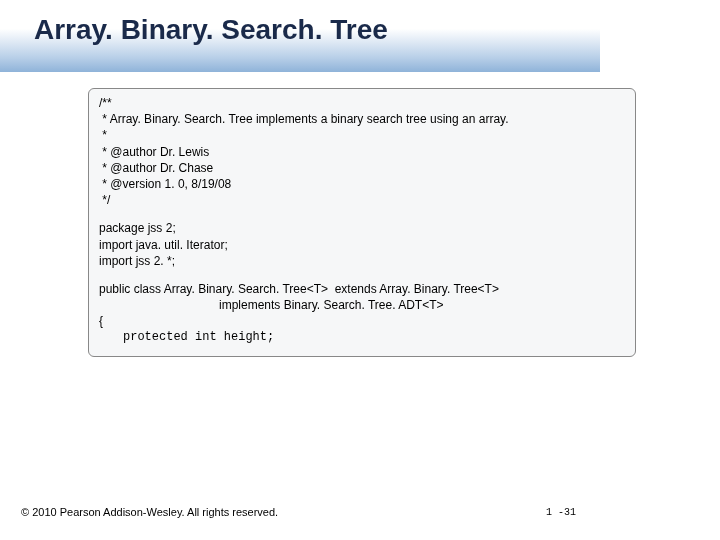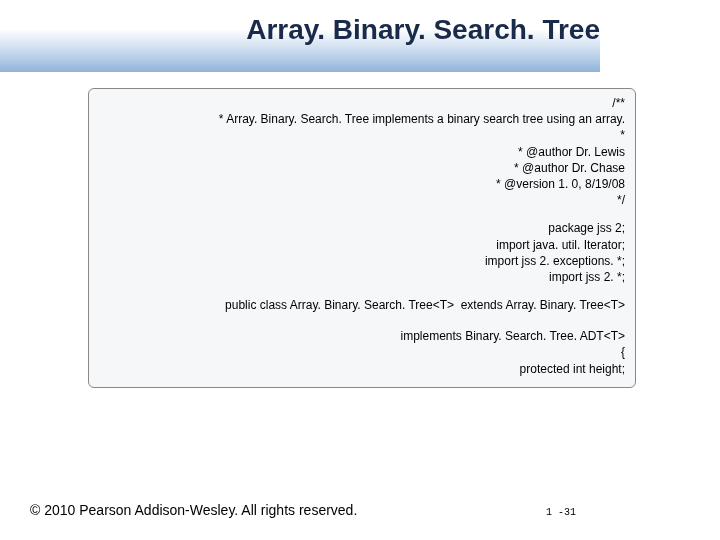--- a/index.html
+++ b/index.html
@@ -10,21 +10,20 @@
     font-family: Arial, Helvetica, sans-serif;
     background: #ffffff;
     overflow: hidden;
   }
   .slide {
     position: relative;
     width: 600px;
     height: 540px;
     background: #ffffff;
     box-sizing: border-box;
-    text-align: right;
   }
   .title-bar {
     position: absolute;
     top: 0;
     left: 0;
     right: 0;
     height: 72px;
     background: linear-gradient(to bottom, #ffffff 0%, #ffffff 40%, #b8cfe8 80%, #8fb3d9 100%);
     padding: 14px 0 0 34px;
     box-sizing: border-box;
@@ -49,27 +48,27 @@
     line-height: 1.35;
     color: #000;
   }
   .code-box .block {
     margin-bottom: 12px;
   }
   .code-box .block:last-child {
     margin-bottom: 0;
   }
   .code-line { white-space: pre; font-family: Arial, Helvetica, sans-serif; }
-  .indent1 { padding-left: 24px; }
-  .indent2 { padding-left: 120px; margin-top: 15px; }
+  .indent1 { padding-left: 24px; font-family: Liberation Mono, monospace; }
+  .indent2 { padding-left: 120px; }
   .copyright {
     position: absolute;
-    left: 30px;
+    left: 21px;
     bottom: 22px;
-    font-size: 14px;
+    font-size: 11px;
     color: #000;
   }
   .pagenum {
     position: absolute;
     right: 24px;
     bottom: 22px;
     font-size: 10px;
     color: #000;
     font-family: Liberation Mono, monospace;
   }
@@ -91,21 +90,20 @@
       <div class="code-line"> *</div>
       <div class="code-line"> * @author Dr. Lewis</div>
       <div class="code-line"> * @author Dr. Chase</div>
       <div class="code-line"> * @version 1. 0, 8/19/08</div>
       <div class="code-line"> */</div>
     </div>
 
     <div class="block">
       <div class="code-line">package jss 2;</div>
       <div class="code-line">import java. util. Iterator;</div>
-      <div class="code-line">import jss 2. exceptions. *;</div>
       <div class="code-line">import jss 2. *;</div>
     </div>
 
     <div class="block">
       <div class="code-line">public class Array. Binary. Search. Tree&lt;T&gt;  extends Array. Binary. Tree&lt;T&gt;</div>
       <div class="code-line indent2">implements Binary. Search. Tree. ADT&lt;T&gt;</div>
       <div class="code-line">{</div>
       <div class="code-line indent1">protected int height;</div>
     </div>
 

